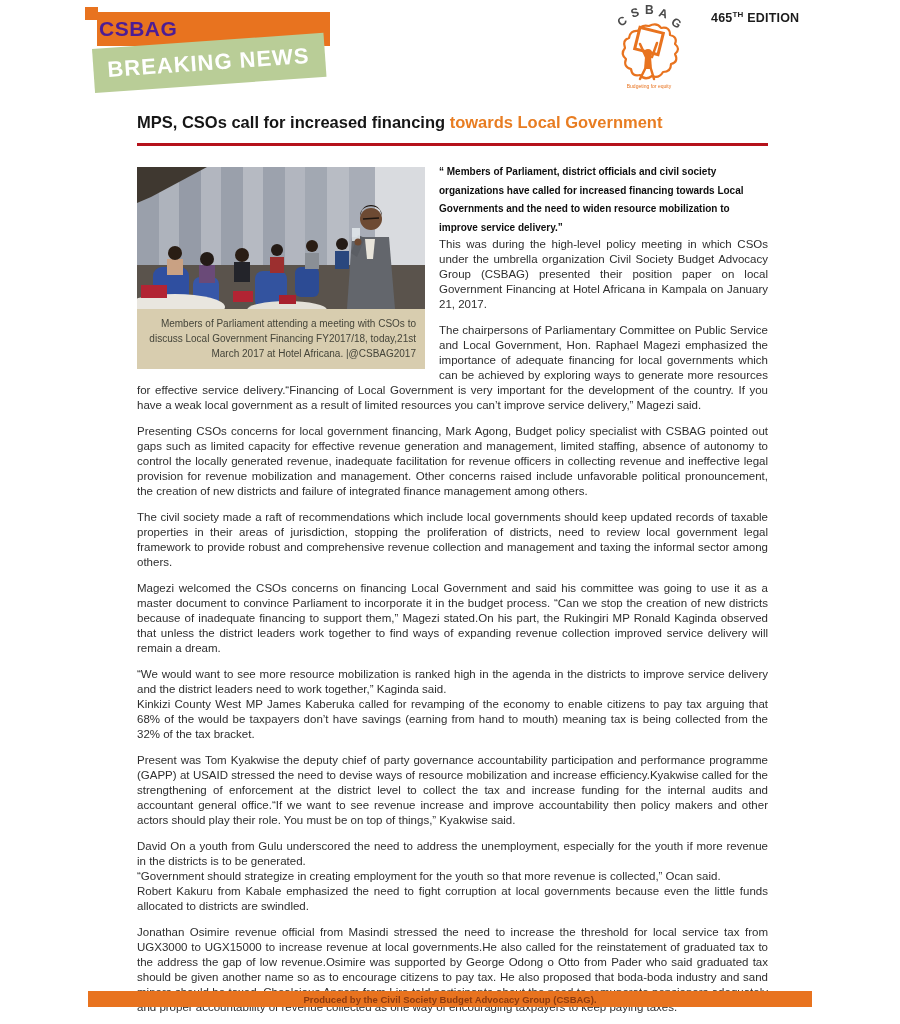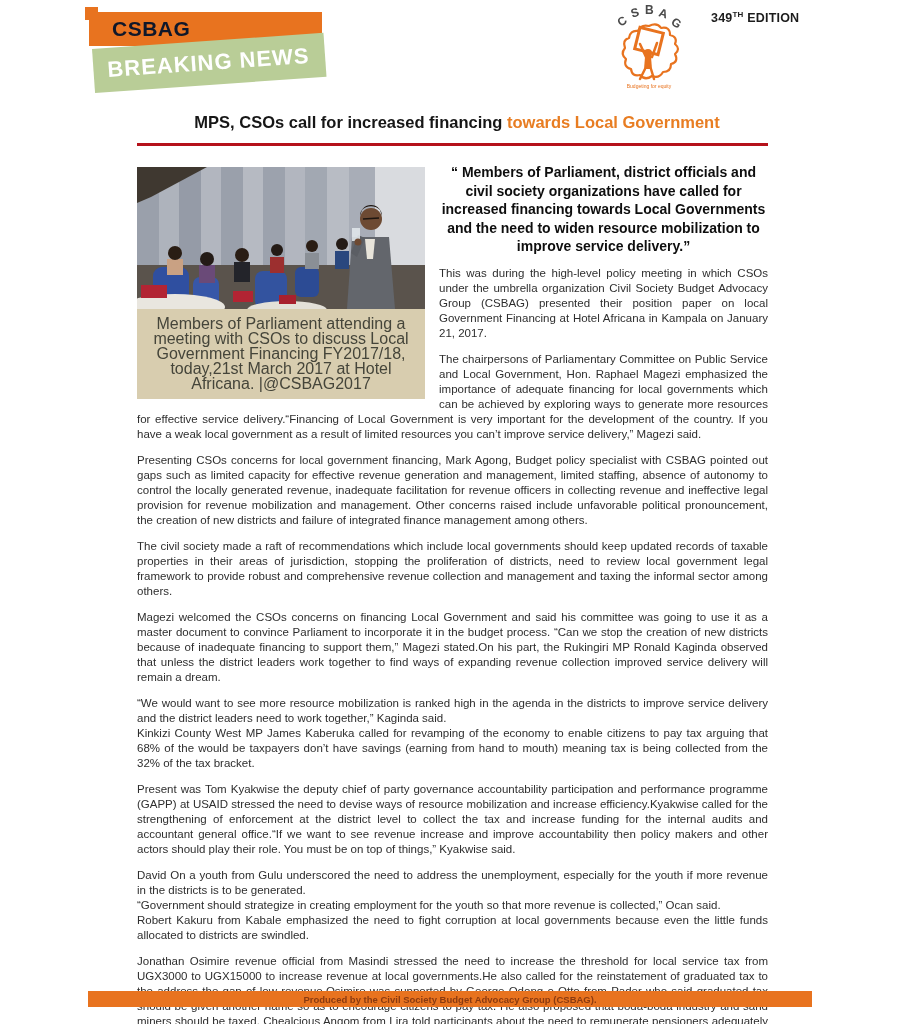--- a/index.html
+++ b/index.html
@@ -6,56 +6,56 @@
   body{
     width:900px;height:1024px;position:relative;background:#ffffff;
     font-family:"Liberation Sans",sans-serif;overflow:hidden;
     -webkit-font-smoothing:antialiased;
   }
   .page{position:absolute;inset:0;}
 
   
   .corner-mark{position:absolute;left:85px;top:7px;width:13px;height:13px;background:#e8731f;}
   .brand-banner{
-    position:absolute;left:89px;top:12px;width:233px;height:34px;background:#e8731f;
-    color:#0f172a;font-weight:bold;font-size:21px;line-height:34px;padding-left:23px;
+    position:absolute;left:97px;top:12px;width:233px;height:34px;background:#e8731f;
+    color:#4c1d95;font-weight:bold;font-size:21px;line-height:34px;padding-left:2px;
     box-sizing:border-box;letter-spacing:.5px;
   }
   .breaking-banner{
     position:absolute;left:92px;top:49px;width:232px;height:44px;background:#b9cd97;
     transform:rotate(-4deg);transform-origin:left top;
     color:#fff;font-weight:bold;font-size:22px;line-height:44px;padding-left:14px;
     box-sizing:border-box;letter-spacing:1px;
   }
   .logo{position:absolute;left:610px;top:4px;width:78px;height:90px;}
   .edition{
     position:absolute;left:711px;top:10px;font-size:12.5px;font-weight:bold;color:#1c1c1c;
     letter-spacing:.2px;
   }
   .edition sup{font-size:8px;vertical-align:super;}
 
   
-  .title{position:absolute;left:137px;top:113px;width:640px;font-size:16.5px;font-weight:bold;color:#161616;text-align:center;}
+  .title{position:absolute;left:137px;top:113px;width:640px;font-size:16.5px;font-weight:bold;color:#161616;}
   .title .orange{color:#e87d22;}
   .rule{position:absolute;left:137px;top:143px;width:631px;height:3px;background:#b5121b;}
 
   
   .article{
     position:absolute;left:137px;top:163px;width:631px;
     font-size:11.5px;line-height:15px;color:#2e2e2e;text-align:justify;
   }
   .photo-block{float:left;width:288px;margin:4px 14px 6px 0;}
   .photo-svg{display:block;width:288px;height:142px;background:#c6c9cf;}
   .photo-caption{
-    background:#d8cdaf;padding:7px 9px 8px 9px;font-size:16px;line-height:15px;
-    color:#45453a;text-align:center;
+    background:#d8cdaf;padding:7px 9px 8px 9px;font-size:10px;line-height:15px;
+    color:#45453a;text-align:right;
   }
   .quote{
-    font-weight:bold;text-align:center;font-size:14px;line-height:18.5px;color:#0e0e0e;
-    margin:0 0 10px 0;
+    font-weight:bold;text-align:left;font-size:10px;line-height:18.5px;color:#0e0e0e;
+    margin:0 0 0 0;
   }
   .body-para{margin:0 0 11px 0;}
 
   
   .footer-bar{
     position:absolute;left:88px;top:991px;width:724px;height:16px;background:#e8731f;
     text-align:center;box-sizing:border-box;padding-top:3px;
   }
   .footer-line1{font-size:9.5px;font-weight:bold;color:#8a3a10;line-height:12px;}
   .footer-line2{font-size:8.8px;color:#fbe3cf;line-height:12px;}
@@ -82,21 +82,21 @@
     <path fill="none" stroke="#e8731f" stroke-width="2.2" stroke-linejoin="round" d="M39,22 q8,-4 12,2 q9,-2 9,7 q8,2 5,9 q6,5 0,10 q4,8 -4,10 q0,8 -8,8 q-4,7 -11,4 q-7,5 -12,-1 q-8,2 -9,-6 q-8,-2 -5,-10 q-6,-5 -1,-11 q-3,-8 4,-10 q1,-8 9,-7 q3,-7 11,-5 z"></path>
     <rect x="27" y="26" width="24" height="22" fill="#ffffff" stroke="#e8731f" stroke-width="3" transform="rotate(14 39 37)"></rect>
     <circle cx="38" cy="49" r="4" fill="#e8731f"></circle>
     <path d="M30,40 L36,53 L42,53 L47,39" fill="none" stroke="#e8731f" stroke-width="2.5" stroke-linecap="round"></path>
     <path d="M35,53 L41,53 L42,65 L34,65 z" fill="#e8731f"></path>
     <path d="M35,65 L30,75 M41,65 L44,75" fill="none" stroke="#e8731f" stroke-width="2.5" stroke-linecap="round"></path>
     <text x="39" y="84" font-size="5" fill="#e8731f" text-anchor="middle">Budgeting for equity</text>
   </svg>
 
   <div class="edition">
-    <span>349</span><sup>TH</sup>
+    <span>465</span><sup>TH</sup>
     <span>EDITION</span>
   </div>
 
   <div class="title">
     <span>MPS, CSOs call for increased financing </span><span class="orange">towards Local Government</span>
   </div>
   <div class="rule"></div>
 
   <div class="article">
 

